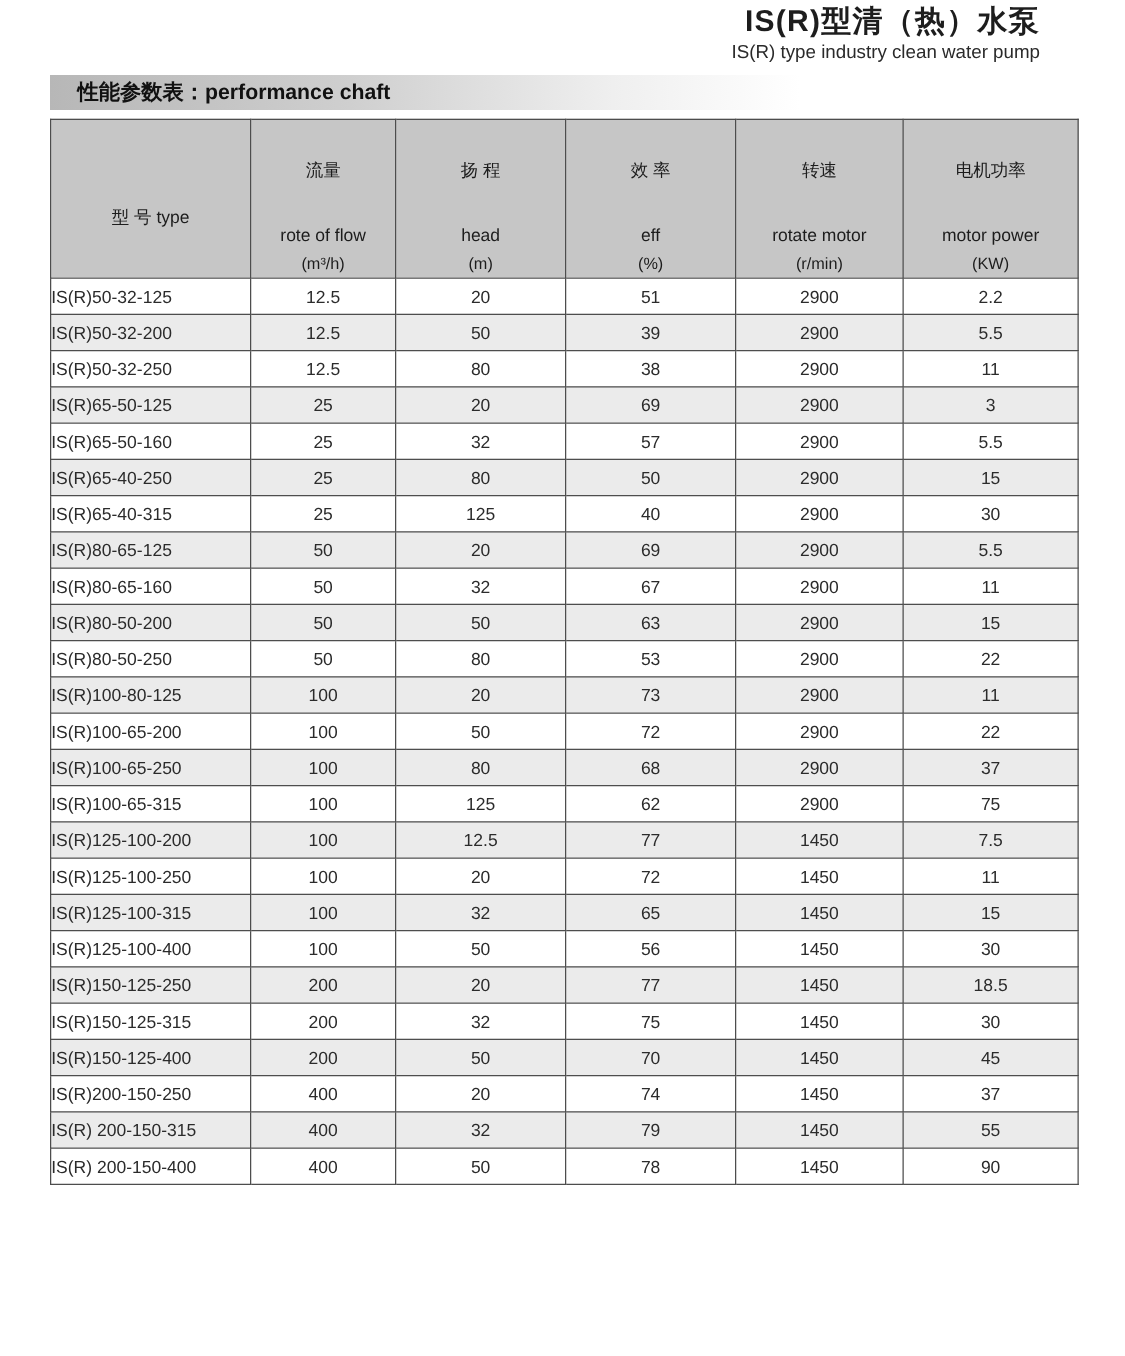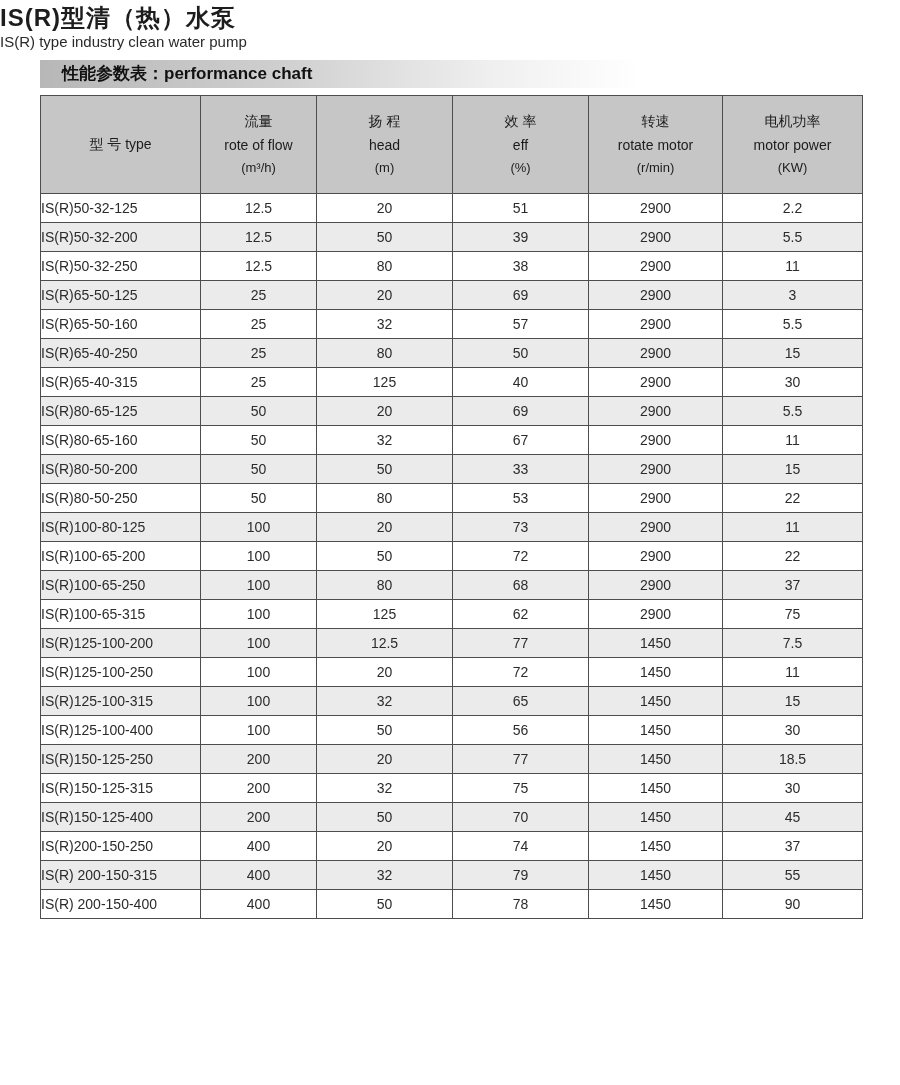--- a/index.html
+++ b/index.html
@@ -12,22 +12,22 @@
     color: #222;
     overflow: hidden;
   }
   .page {
     width: 900px;
     height: 1085px;
     position: relative;
   }
   .title-block {
     padding-top: 4px;
-    padding-right: 53px;
-    text-align: left;
+    padding-right: 68px;
+    text-align: right;
   }
   .title-cn {
     font-size: 24px;
     font-weight: bold;
     color: #1d1d1d;
     letter-spacing: 1px;
     line-height: 1.2;
   }
   .title-en {
     font-size: 15px;
@@ -58,21 +58,21 @@
   table.perf thead th {
     background: #c6c6c6;
     height: 97px;
     font-weight: normal;
     font-size: 14px;
     color: #1c1c1c;
     text-align: center;
     vertical-align: middle;
     padding: 0;
   }
-  .hdr-line { line-height: 24px; }
+  .hdr-line { line-height: 24px; margin-top: 28px; }
   .hdr-unit { font-size: 13px; line-height: 22px; }
   table.perf tbody td {
     height: 28px;
     font-size: 14px;
     color: #2b2b2b;
     text-align: center;
     vertical-align: middle;
     padding: 0;
   }
   table.perf tbody td:first-child {
@@ -210,21 +210,21 @@
           <td>50</td>
           <td>32</td>
           <td>67</td>
           <td>2900</td>
           <td>11</td>
         </tr>
         <tr>
           <td>IS(R)80-50-200</td>
           <td>50</td>
           <td>50</td>
-          <td>33</td>
+          <td>63</td>
           <td>2900</td>
           <td>15</td>
         </tr>
         <tr>
           <td>IS(R)80-50-250</td>
           <td>50</td>
           <td>80</td>
           <td>53</td>
           <td>2900</td>
           <td>22</td>

